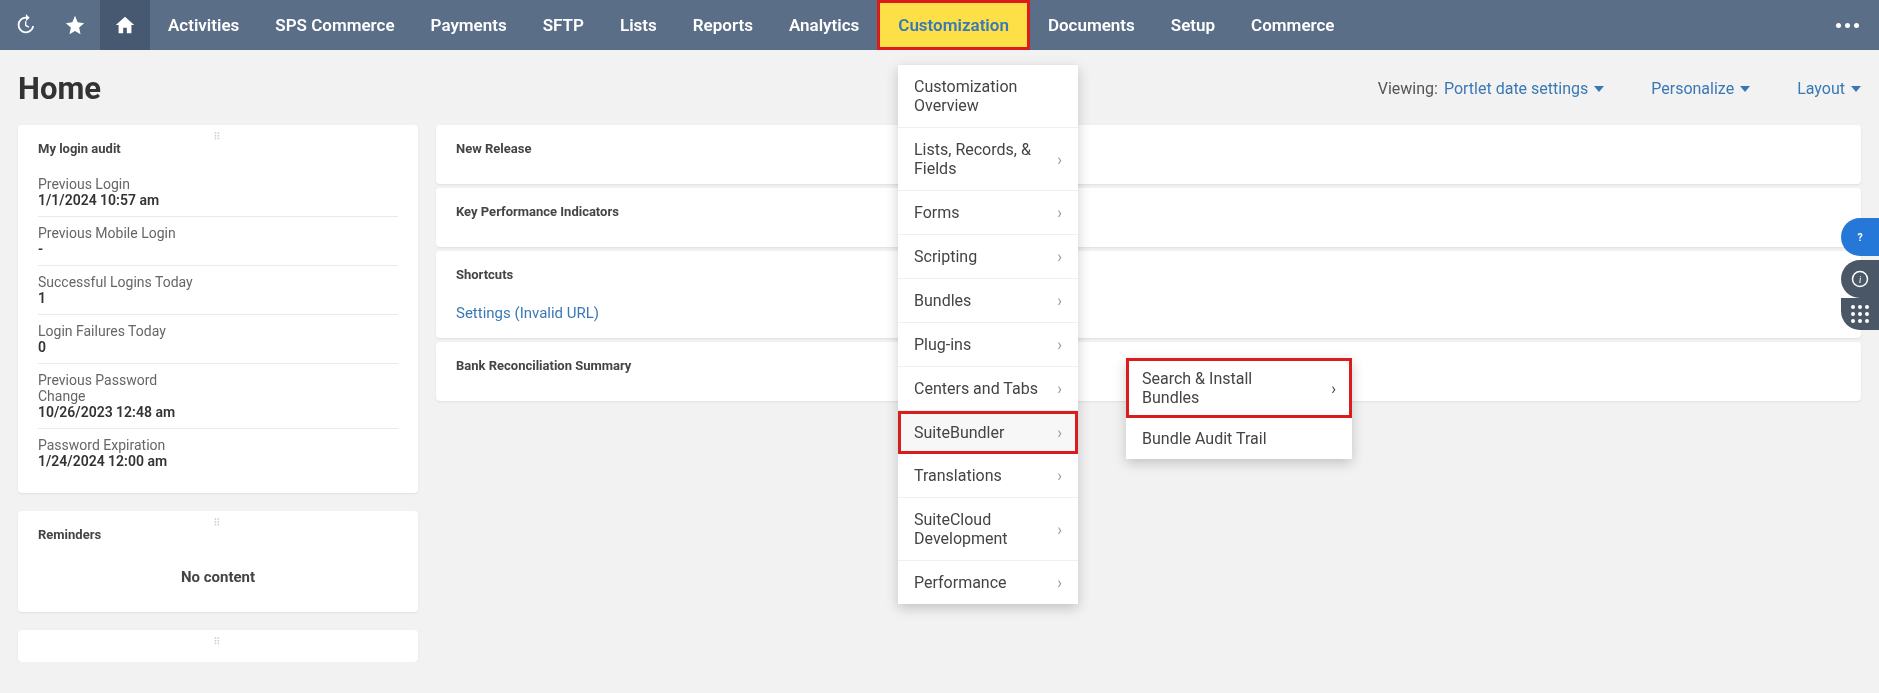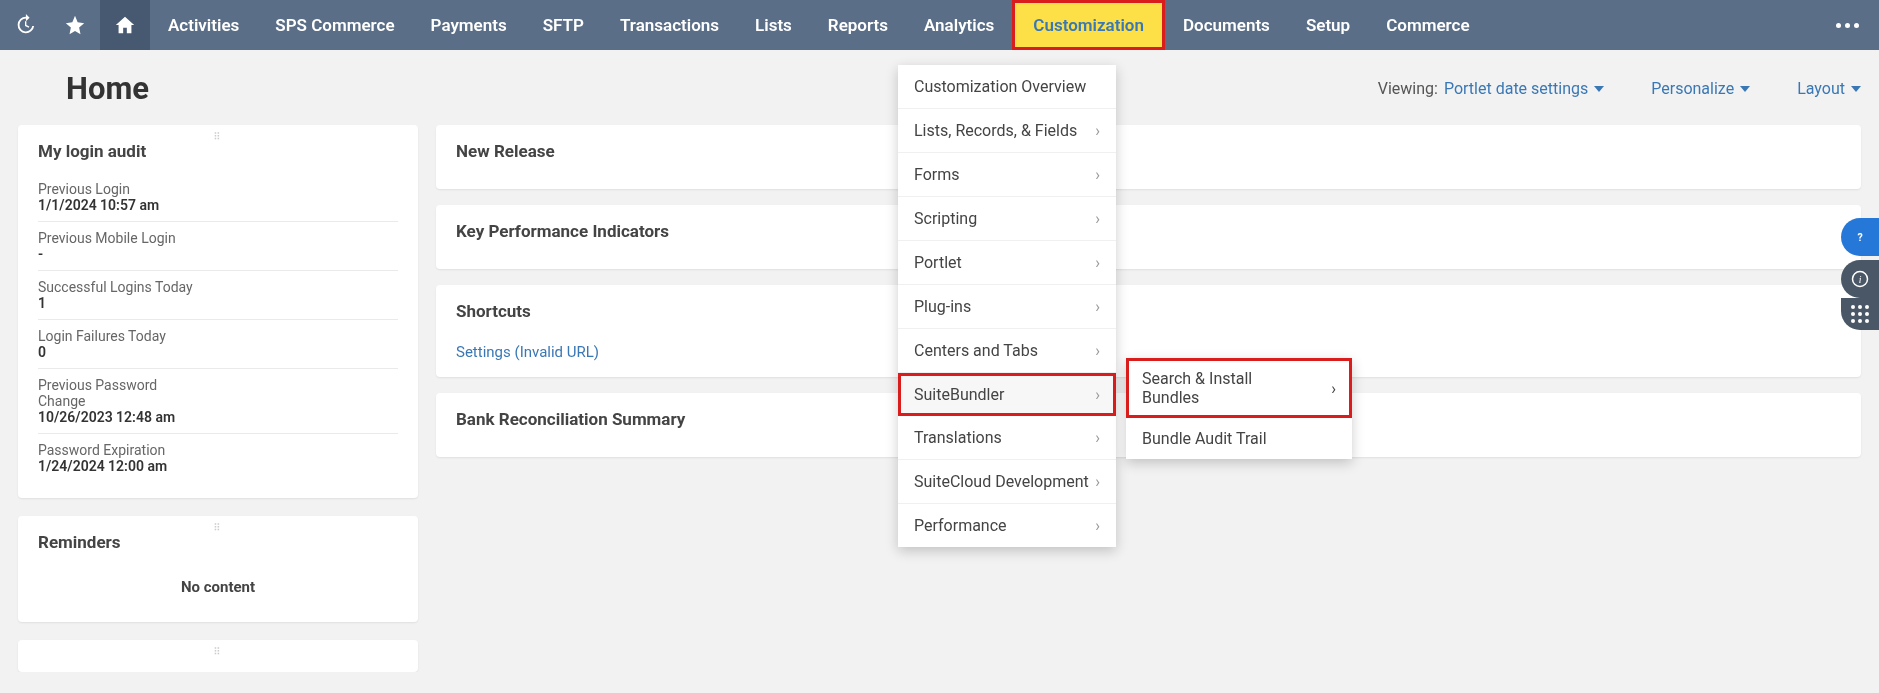--- a/index.html
+++ b/index.html
@@ -10,47 +10,47 @@
 .topbar-icon { width: 50px; height: 50px; display: flex; align-items: center; justify-content: center; cursor: pointer; }
 .topbar-icon.active { background: #475871; }
 .topbar-icon svg { width: 22px; height: 22px; fill: #fff; }
 .nav-items { display: flex; align-items: center; height: 100%; }
 .nav-item { padding: 0 18px; height: 100%; display: flex; align-items: center; font-size: 17px; font-weight: 600; cursor: pointer; color: #fff; }
 .nav-item.highlighted { background: #fde047; color: #3a78b5; border: 3px solid #d91c1c; }
 .topbar-right { margin-left: auto; padding-right: 20px; }
 .more-icon { cursor: pointer; display: flex; align-items: center; gap: 4px; }
 .more-icon span { width: 5px; height: 5px; background: #fff; border-radius: 50%; }
 
-.page-header { display: flex; align-items: center; padding: 20px 18px 18px 18px; margin-left: 48px; }
+.page-header { display: flex; align-items: center; padding: 20px 18px 18px 18px; }
 .page-title { font-size: 31px; font-weight: 700; color: #333; }
 .header-right { margin-left: auto; display: flex; gap: 47px; align-items: center; }
 .header-ctl { color: #3a78b5; font-size: 16px; display: flex; align-items: center; gap: 6px; cursor: pointer; }
 .header-ctl .caret { width: 0; height: 0; border-left: 5px solid transparent; border-right: 5px solid transparent; border-top: 6px solid #3a78b5; }
 .header-ctl .viewing-prefix { color: #555; }
 
 .content { display: flex; gap: 18px; padding: 0 18px; align-items: flex-start; }
 .left-col { width: 400px; display: flex; flex-direction: column; gap: 18px; }
-.right-col { flex: 1; display: flex; flex-direction: column; gap: 16px; }
+.right-col { flex: 1; display: flex; flex-direction: column; gap: 4px; }
 .card { background: #fff; border-radius: 4px; box-shadow: 0 1px 2px rgba(0,0,0,0.08); padding: 16px 20px; position: relative; }
 .card-handle { position: absolute; top: 6px; left: 50%; transform: translateX(-50%); color: #ccc; font-size: 10px; letter-spacing: 2px; }
-.card-title { font-size: 17px; font-weight: 700; color: #444; margin-bottom: 12px; }
+.card-title { font-size: 13px; font-weight: 700; color: #444; margin-bottom: 12px; }
 
 .login-row { display: flex; padding: 8px 0; border-bottom: 1px solid #eaeaea; font-size: 14px; flex-direction: column; }
 .login-row:last-child { border-bottom: none; }
 .login-label { color: #666; width: 160px; }
 .login-val { color: #333; font-weight: 600; }
 
 .nocontent { text-align: center; padding: 14px 20px 6px; }
 .nocontent .nc-title { font-weight: 700; color: #444; font-size: 15px; margin-bottom: 4px; }
 .nocontent .nc-body { color: #666; font-size: 14px; }
 .nocontent .link { color: #3a78b5; cursor: pointer; }
 
 .shortcut-link { color: #3a78b5; font-size: 15px; cursor: pointer; margin-top: 10px; display: inline-block; }
 
-.dropdown { position: absolute; top: 65px; left: 898px; background: #fff; box-shadow: 0 4px 12px rgba(0,0,0,0.2); width: 218px; z-index: 100; }
+.dropdown { position: absolute; top: 65px; left: 898px; background: #fff; box-shadow: 0 4px 12px rgba(0,0,0,0.2); width: 180px; z-index: 100; }
 .dd-item { padding: 12px 16px; font-size: 16px; color: #444; display: flex; align-items: center; justify-content: space-between; cursor: pointer; border-bottom: 1px solid #f0f0f0; }
 .dd-item:last-child { border-bottom: none; }
 .dd-item .chev { color: #999; font-size: 16px; }
 .dd-item.highlighted { border: 3px solid #d91c1c; padding: 9px 13px; background: #f7f7f7; }
 
 .submenu { position: absolute; top: 358px; left: 1126px; background: #fff; box-shadow: 0 4px 12px rgba(0,0,0,0.2); width: 226px; z-index: 101; }
 .sm-item { padding: 11px 16px; font-size: 16px; color: #444; display: flex; align-items: center; justify-content: space-between; cursor: pointer; border-bottom: 1px solid #f0f0f0; gap: 41px; }
 .sm-item:last-child { border-bottom: none; }
 .sm-item.highlighted { border: 3px solid #d91c1c; padding: 8px 13px; }
 
@@ -81,21 +81,20 @@
       <svg viewBox="0 0 24 24">
           <path d="M12 3l10 9h-3v9h-5v-6H10v6H5v-9H2z"></path>
         </svg>
     </div>
   </div>
   <div class="nav-items" id="nav-items">
       <div class="nav-item">Activities</div>
       <div class="nav-item">SPS Commerce</div>
       <div class="nav-item">Payments</div>
       <div class="nav-item">SFTP</div>
-      <div class="nav-item">Transactions</div>
       <div class="nav-item">Lists</div>
       <div class="nav-item">Reports</div>
       <div class="nav-item">Analytics</div>
       <div class="nav-item highlighted">Customization</div>
       <div class="nav-item">Documents</div>
       <div class="nav-item">Setup</div>
       <div class="nav-item">Commerce</div>
     </div>
   <div class="topbar-right">
     <div class="more-icon">
@@ -195,21 +194,21 @@
     </div>
     <div class="dd-item">
       <span>Forms</span>
       <span class="chev">›</span>
     </div>
     <div class="dd-item">
       <span>Scripting</span>
       <span class="chev">›</span>
     </div>
     <div class="dd-item">
-      <span>Portlet</span>
+      <span>Bundles</span>
       <span class="chev">›</span>
     </div>
     <div class="dd-item">
       <span>Plug-ins</span>
       <span class="chev">›</span>
     </div>
     <div class="dd-item">
       <span>Centers and Tabs</span>
       <span class="chev">›</span>
     </div>

